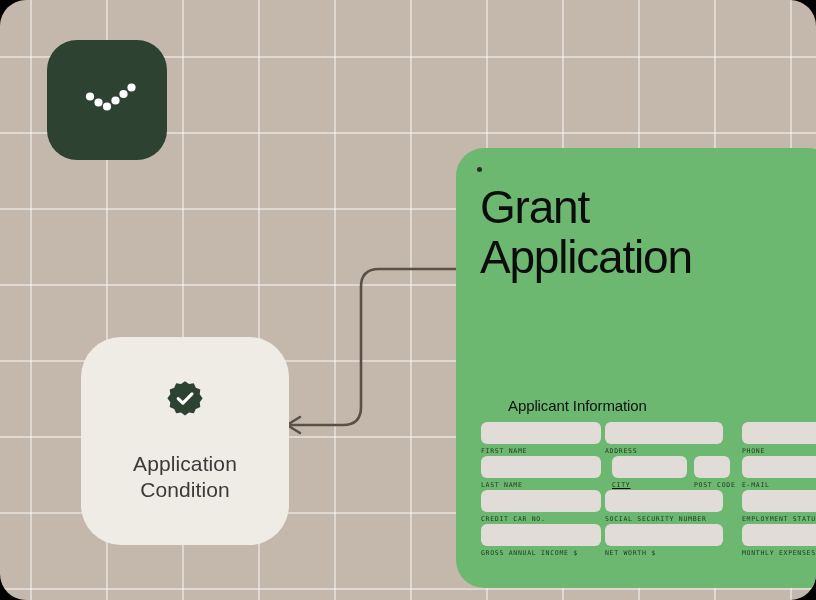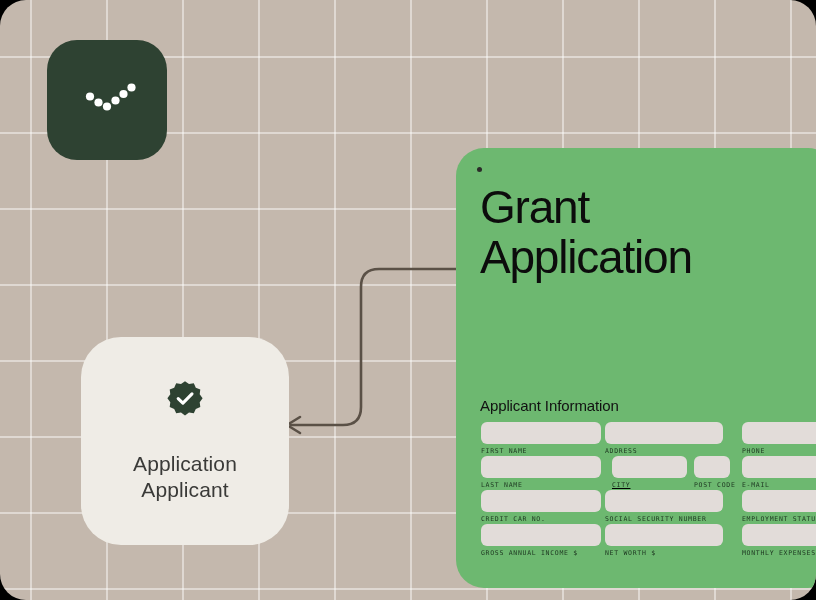--- a/index.html
+++ b/index.html
@@ -113,21 +113,21 @@
     font-weight: 400;
   }
 
   .section-heading {
     position: absolute;
     left: 24px;
     font-size: 15px;
     color: #111111;
     letter-spacing: -0.1px;
   }
-  #applicant-heading { top: 249px; }
+  #applicant-heading { top: 249px; margin-left: 28px; }
   #terms-heading { top: 430px; }
 
   #fields {
     position: absolute;
     left: 24px;
     top: 274px;
     width: 380px;
   }
   .field-row {
     position: relative;
@@ -192,21 +192,21 @@
                                  L34.7 15.3 L37.6 19.3 L34.7 23.3 L35.3 28.1
                                  L30.8 29.9 L28.8 34.3 L24.0 33.6 L20 36.4
                                  L16.0 33.6 L11.2 34.3 L9.2 29.9 L4.7 28.1
                                  L5.3 23.3 L2.4 19.3 L5.3 15.3 L4.7 10.5
                                  L9.2 8.7 L11.2 4.3 L16.0 5.0 Z"></path>
         <path d="M13.2 19.6 L17.9 24.1 L27.0 14.8" fill="none" stroke="#FFFFFF" stroke-width="3.1" stroke-linecap="round" stroke-linejoin="round"></path>
       </svg>
     </span>
     <div id="approval-label">
       <div>Application</div>
-      <div>Applicant</div>
+      <div>Condition</div>
     </div>
   </div>
 
   <div id="form-panel">
 
     <div id="panel-dot"></div>
 
     <div id="panel-title">
       <div>Grant</div>
       <div>Application</div>

